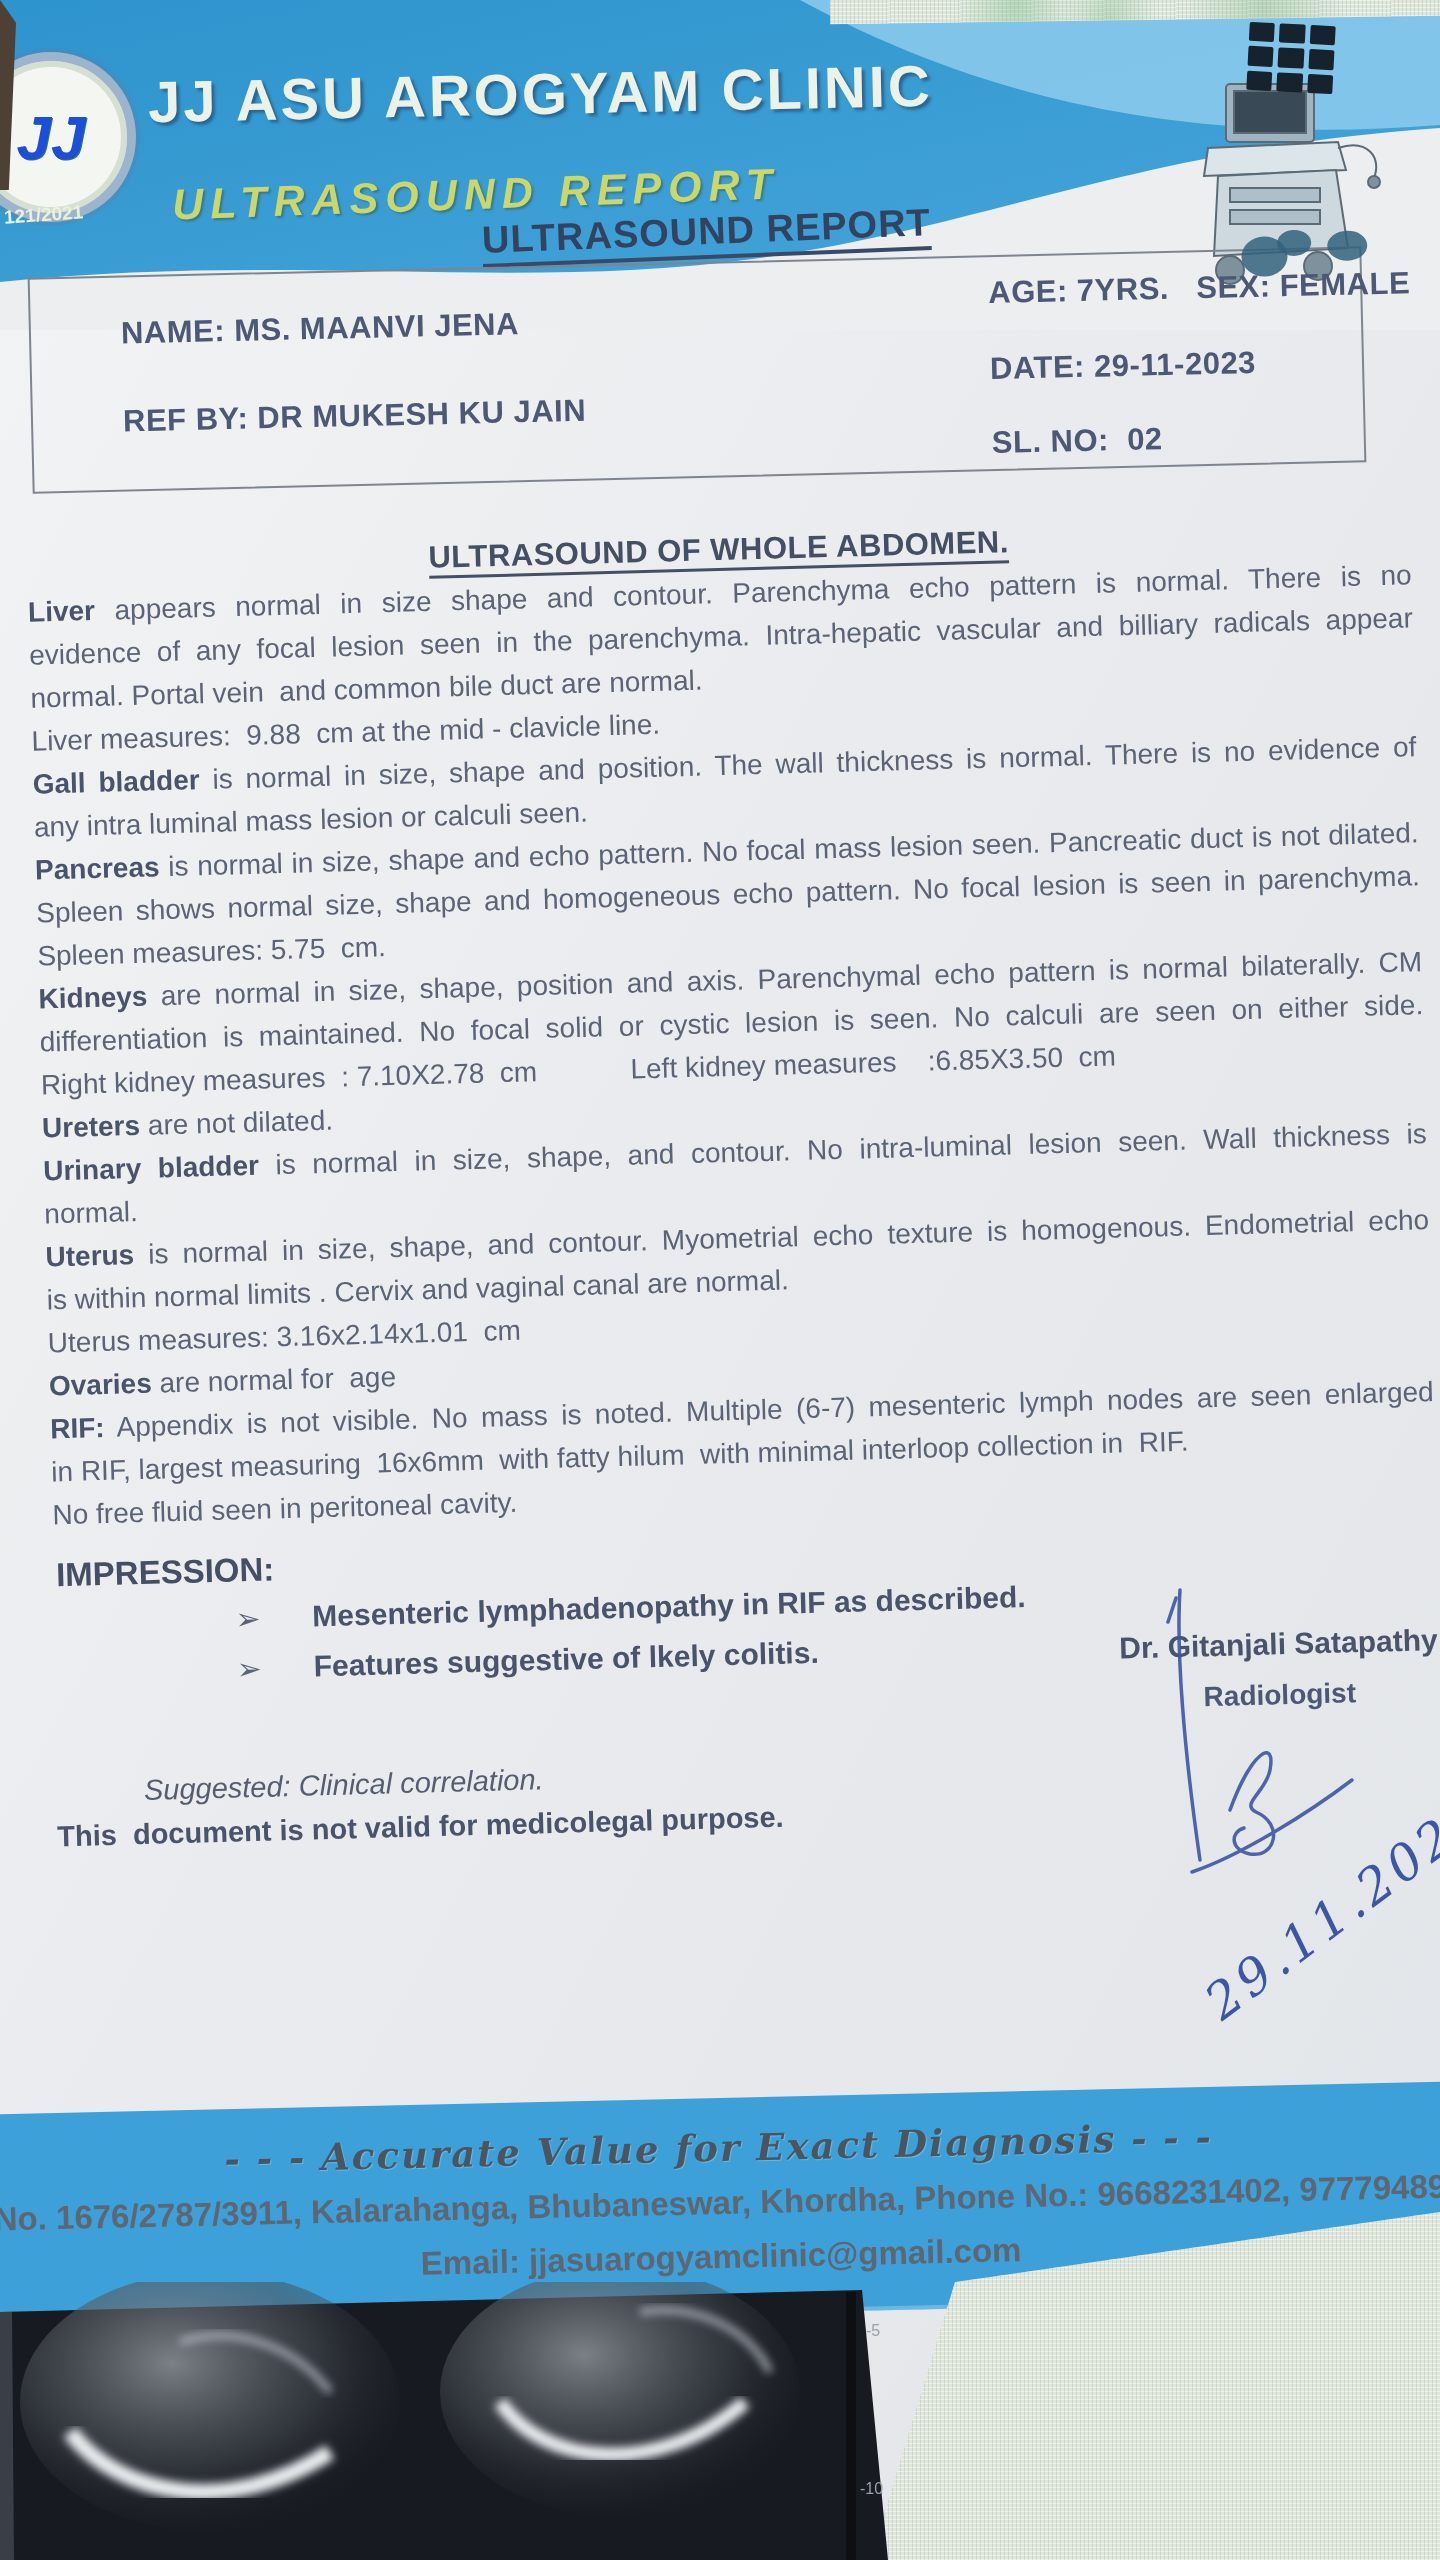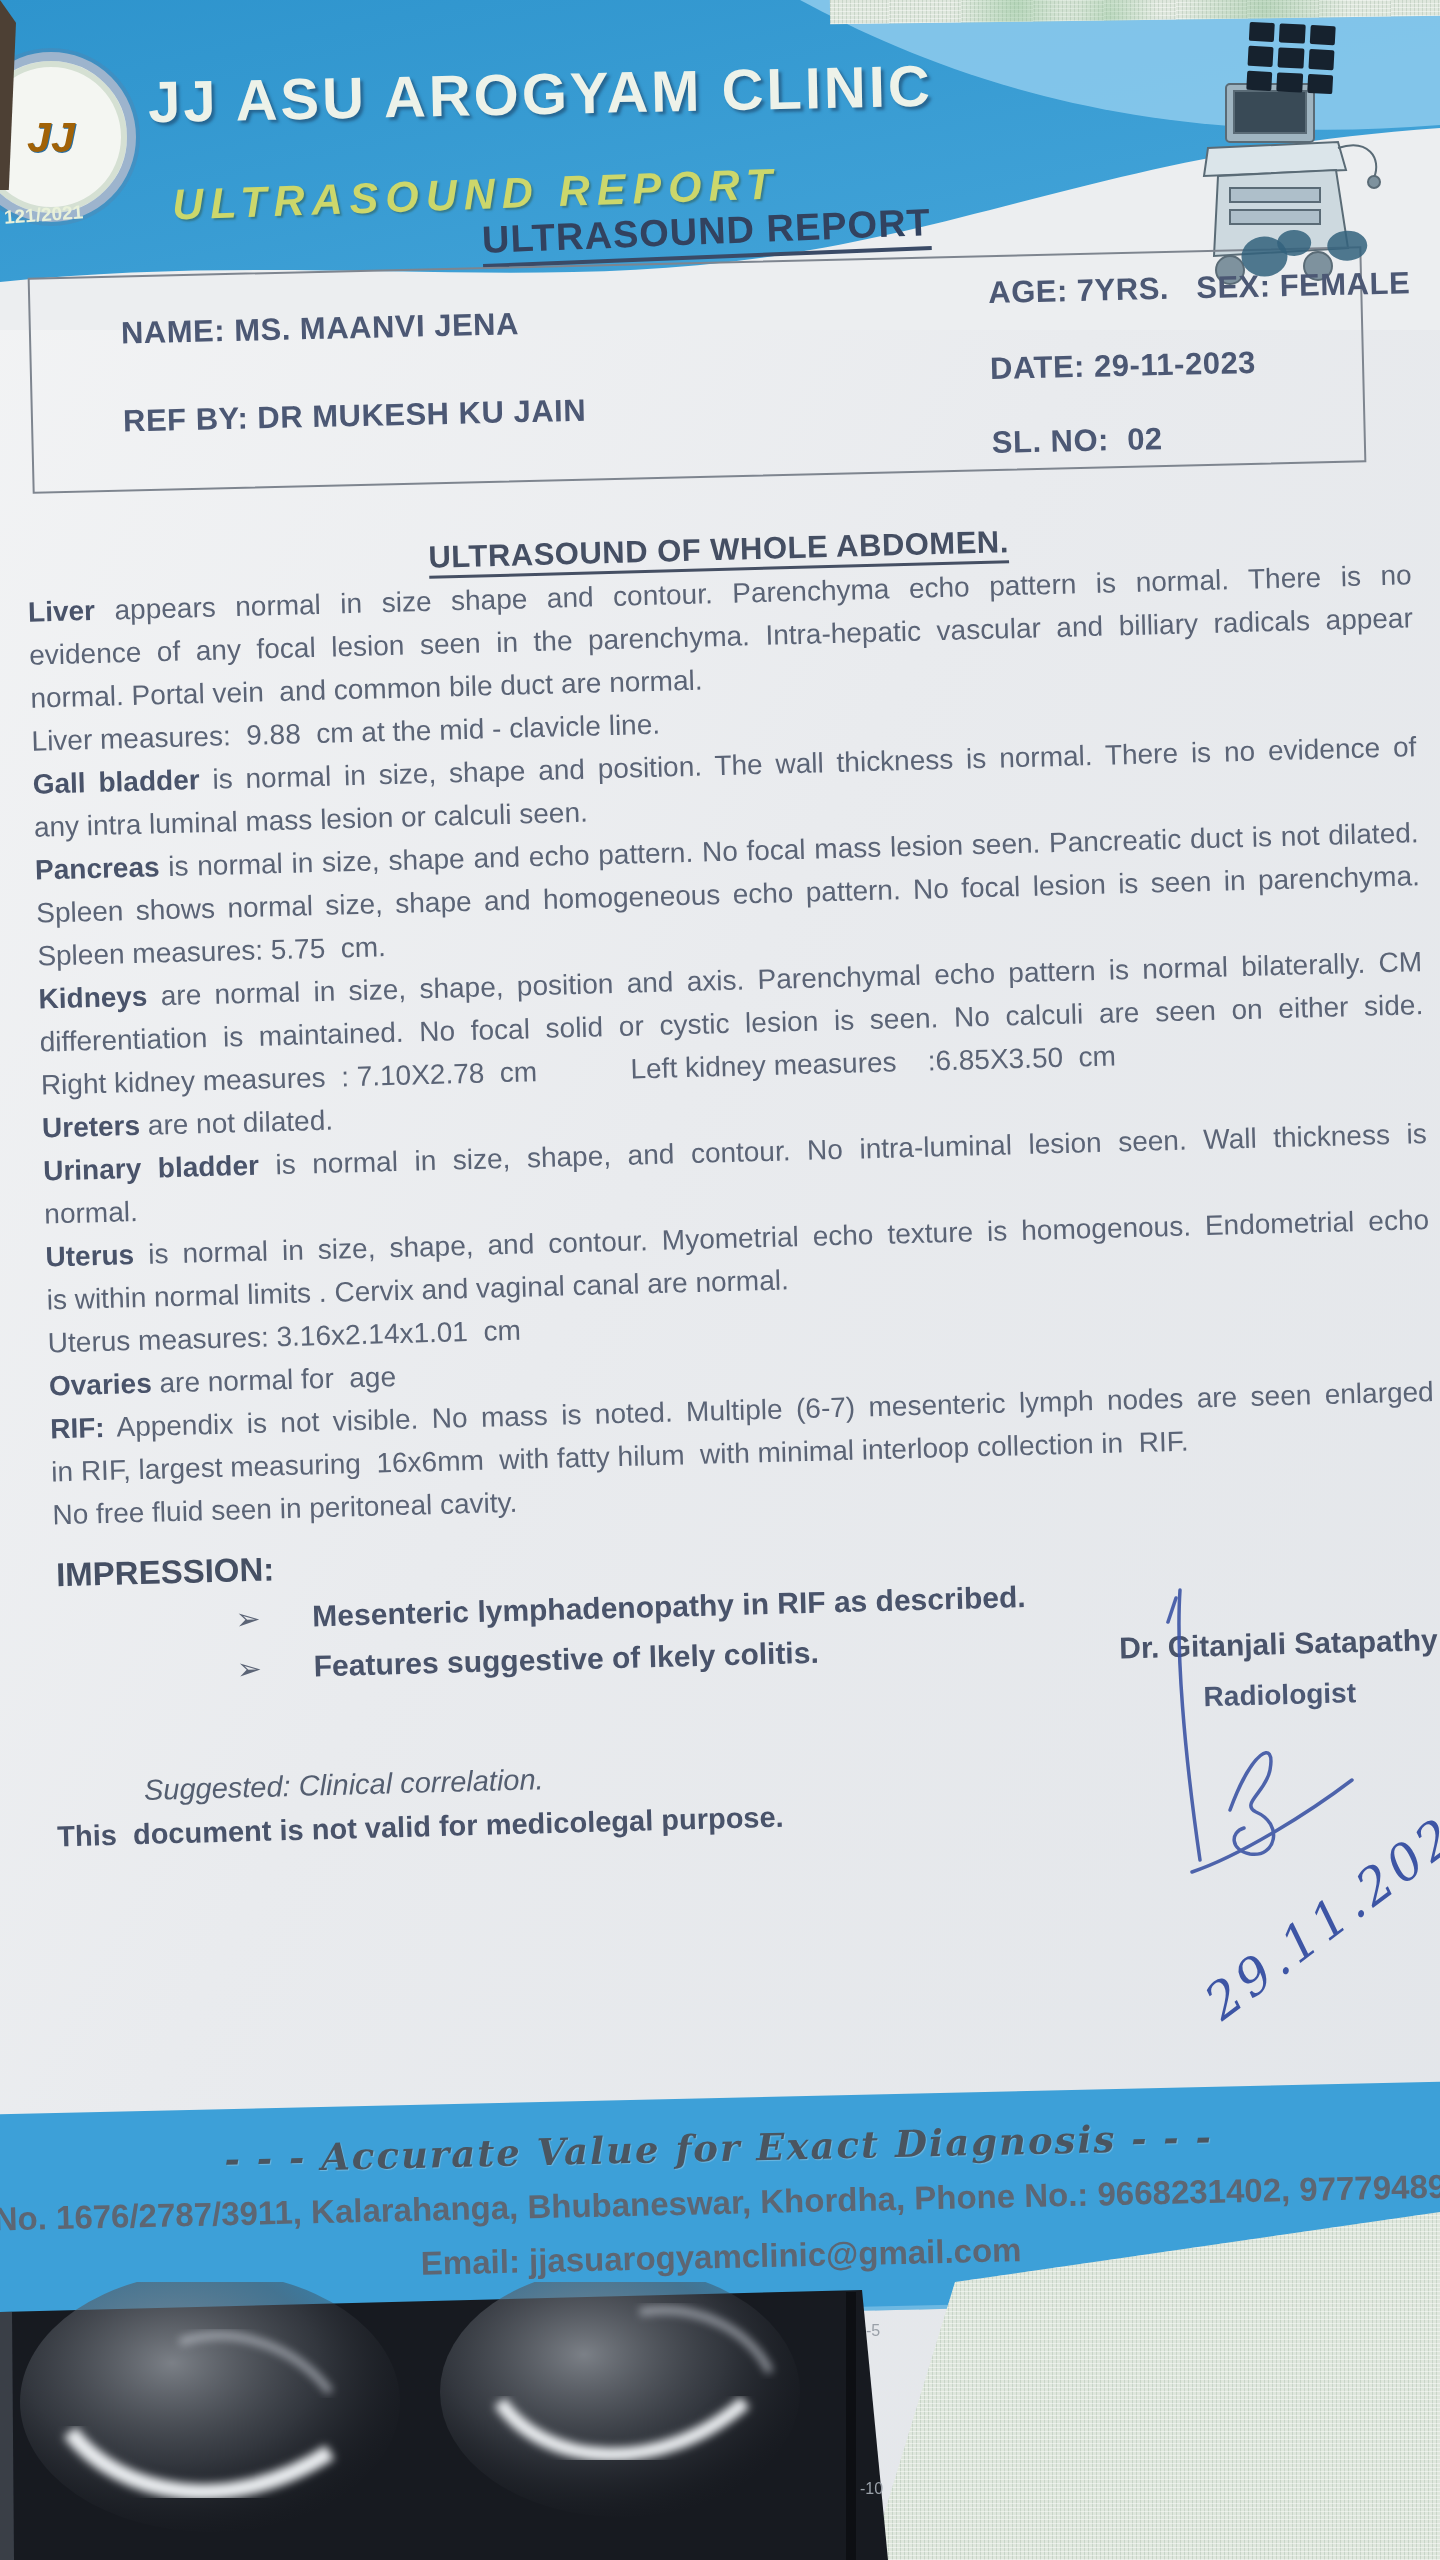--- a/index.html
+++ b/index.html
@@ -28,21 +28,21 @@
     transform:rotate(-1.2deg);text-shadow:3px 3px 3px rgba(25,60,95,.55);}
   .us-yellow{left:172px;top:170px;font-size:43px;font-weight:700;font-style:italic;
     color:#ccd76b;letter-spacing:7px;transform:rotate(-2deg);
     text-shadow:2px 2px 2px rgba(45,80,60,.45);}
   .reg-no{left:4px;top:204px;font-size:19px;color:#e9f1da;transform:rotate(-4deg);font-weight:700;}
   .us-dark{position:absolute;left:482px;top:210px;font-size:38px;font-weight:700;color:#32425f;
     letter-spacing:1px;transform:rotate(-2.3deg);border-bottom:4px solid #3a4a66;padding-bottom:2px;}
   .logo{position:absolute;left:-34px;top:52px;width:152px;height:152px;border-radius:50%;
     background:#f4f6f2;border:9px solid #9db4cd;box-shadow:0 0 0 4px rgba(90,130,170,.35), inset 0 0 0 6px rgba(120,160,120,.25);
     display:flex;align-items:center;justify-content:center;}
-  .logo span{font-size:43px;font-weight:700;color:#a16207;font-style:italic;text-shadow:1px 1px 0 #2a6ea0;}
+  .logo span{font-size:62px;font-weight:700;color:#1d4ed8;font-style:italic;text-shadow:1px 1px 0 #2a6ea0;}
   .grid-mark{position:absolute;left:1248px;top:24px;width:86px;height:68px;transform:rotate(3deg);
     display:grid;grid-template-columns:repeat(3,1fr);grid-template-rows:repeat(3,1fr);gap:5px;}
   .grid-mark i{background:#16222e;border-radius:2px;}
   
   .pbox{position:absolute;left:30px;top:262px;width:1330px;height:212px;border:2px solid #7e858f;
     transform:rotate(-1.35deg);}
   .pbox .cell{position:absolute;font-size:31px;font-weight:700;color:#4c5874;letter-spacing:.5px;white-space:pre;}
   .blot{position:absolute;background:#33617c;border-radius:50%;opacity:.85;}
   
   .tilt{position:absolute;left:0;top:0;width:1440px;height:2100px;

